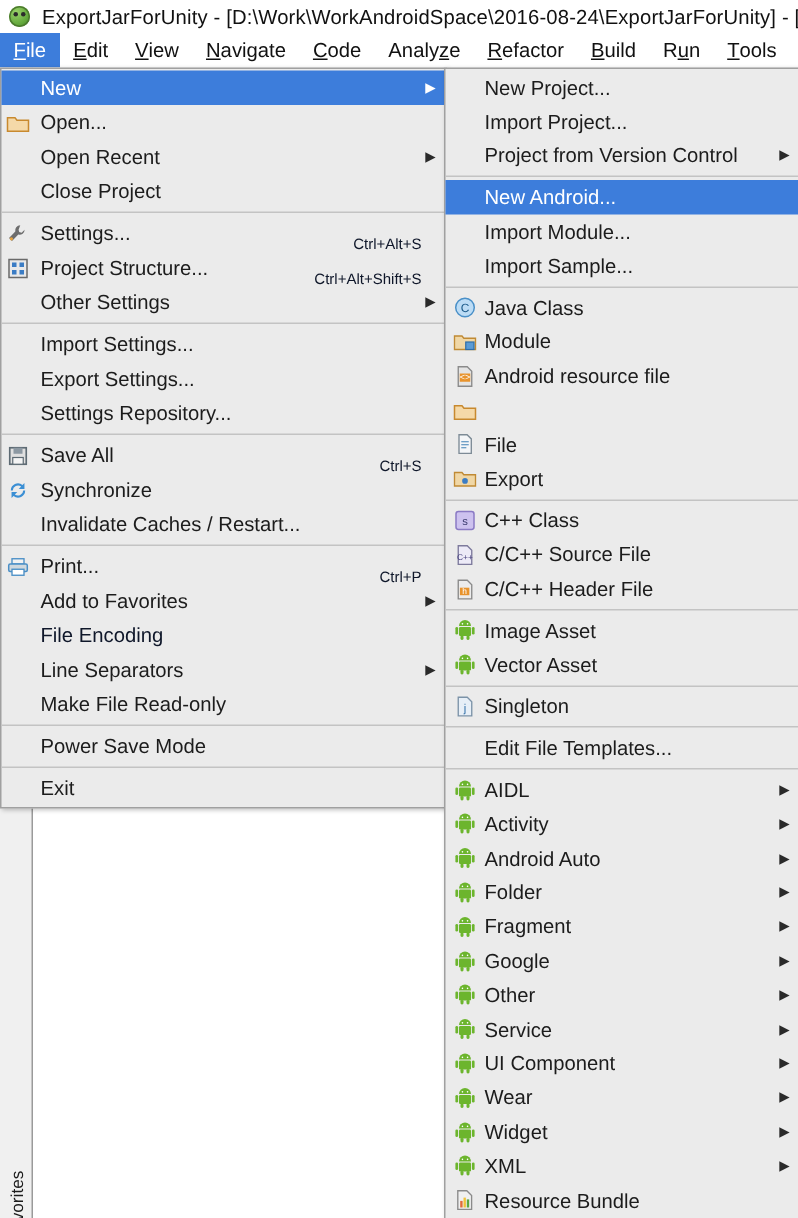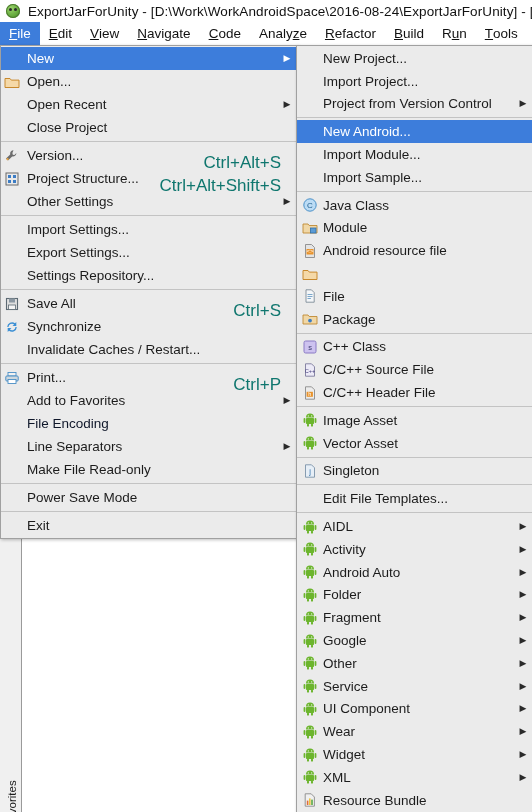--- a/index.html
+++ b/index.html
@@ -141,23 +141,23 @@
     min-width: 18px;
     height: 18px;
     margin-right: 4px;
     display: flex;
     align-items: center;
     justify-content: center;
     flex: 0 0 auto;
   }
   .mi-label { flex: 1 1 auto; }
   .mi-accel {
-    color: #0f766e;
+    color: #0f172a;
     margin-left: 18px;
-    font-size: 17px;
+    font-size: 10px;
     margin-top: 15px;
   }
   .mi-arrow {
     width: 12px;
     min-width: 12px;
     text-align: center;
     font-size: 9px;
     color: #2a2a2a;
     line-height: 1;
   }
@@ -243,21 +243,21 @@
       <span class="mi-arrow"></span>
     </div>
     <div class="sep"></div>
     <div class="mi">
       <span class="mi-icon">
         <svg class="ico" viewBox="0 0 16 16">
           <path d="M9.5 2.2a3.4 3.4 0 0 0-3.3 4.2L2 10.6l2 2 4.2-4.2a3.4 3.4 0 0 0 4.2-3.3l-2 2-1.6-.4-.4-1.6z" fill="#6d6d6d"></path>
           <circle cx="3.6" cy="11.2" r="1.1" fill="#e8a33d"></circle>
         </svg>
       </span>
-      <span class="mi-label">Version...</span>
+      <span class="mi-label">Settings...</span>
       <span class="mi-accel">Ctrl+Alt+S</span>
       <span class="mi-arrow"></span>
     </div>
     <div class="mi">
       <span class="mi-icon">
         <svg class="ico" viewBox="0 0 16 16">
           <rect x="2" y="2" width="12" height="12" fill="#e9e9e9" stroke="#6a6a6a" stroke-width="1"></rect>
           <rect x="4" y="4" width="3" height="3" fill="#3b7cc4"></rect>
           <rect x="9" y="4" width="3" height="3" fill="#3b7cc4"></rect>
           <rect x="4" y="9" width="3" height="3" fill="#3b7cc4"></rect>
@@ -450,21 +450,21 @@
       <span class="mi-label">File</span>
       <span class="mi-arrow"></span>
     </div>
     <div class="mi">
       <span class="mi-icon">
         <svg class="ico" viewBox="0 0 16 16">
           <path d="M1 4h5l1.2 1.5H15V13H1z" fill="#f0d7a6" stroke="#c08a34" stroke-width="0.9"></path>
           <circle cx="8" cy="9.6" r="1.9" fill="#3b7cc4"></circle>
         </svg>
       </span>
-      <span class="mi-label">Package</span>
+      <span class="mi-label">Export</span>
       <span class="mi-arrow"></span>
     </div>
     <div class="sep"></div>
     <div class="mi">
       <span class="mi-icon">
         <svg class="ico" viewBox="0 0 16 16">
           <rect x="2" y="2" width="12" height="12" rx="1.6" fill="#cdc2ef" stroke="#8a7ac4" stroke-width="1"></rect>
           <text x="8" y="11" font-size="7.5" text-anchor="middle" fill="#3a3a6e" font-family="Liberation Sans, sans-serif">s</text>
         </svg>
       </span>

